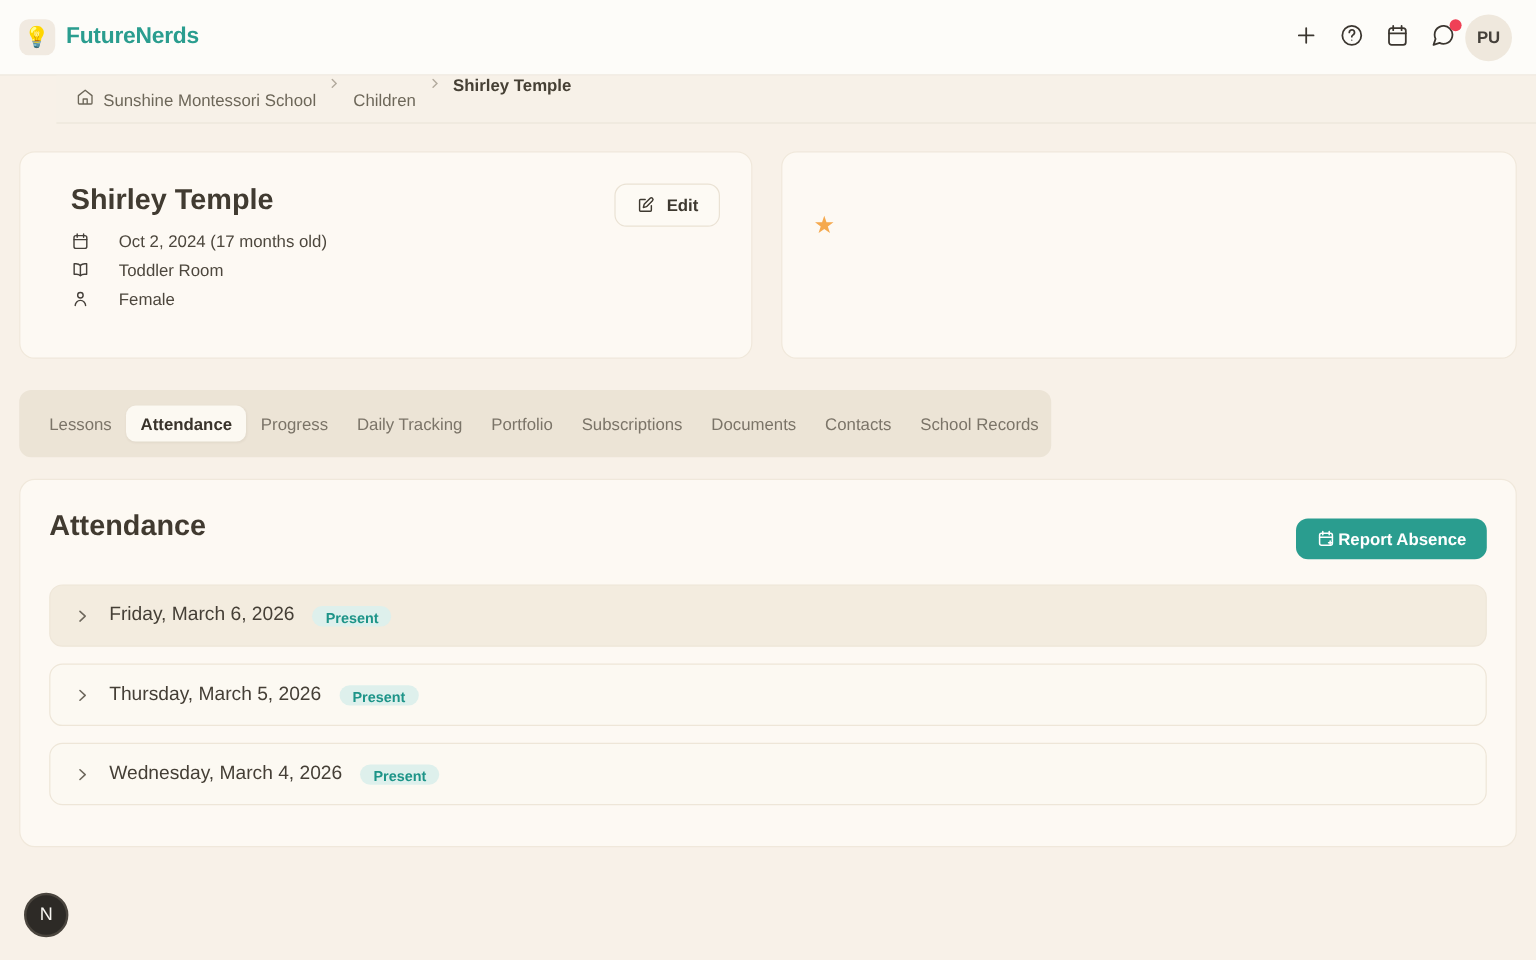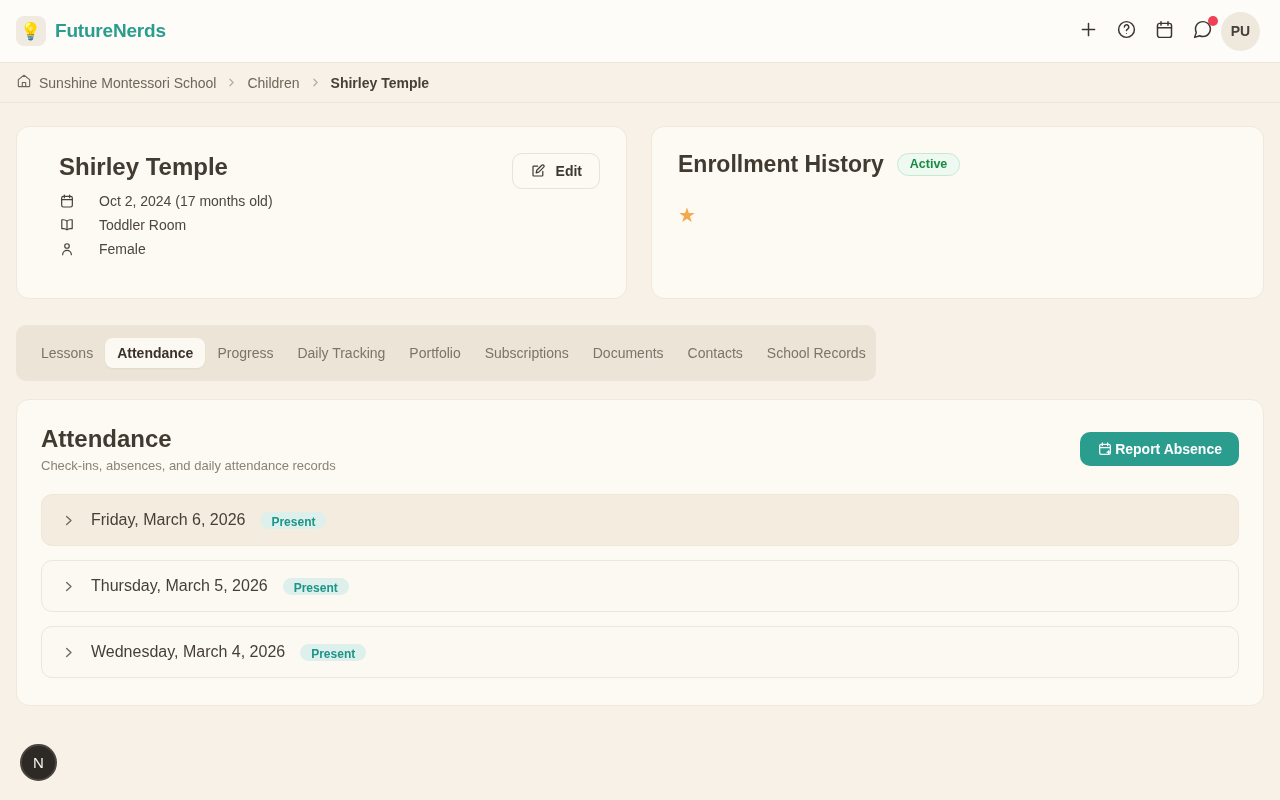--- a/index.html
+++ b/index.html
@@ -37,22 +37,22 @@
   }
   .user-avatar {
     width:39px; height:39px; border-radius:50%; background:#efe8dd;
     display:flex; align-items:center; justify-content:center;
     font-size:14px; font-weight:600; color:#45403a; cursor:pointer;
   }
 
   
   .breadcrumb {
     height:40px; background:#f7f1e8; border-bottom:1px solid #ece5d9;
-    display:flex; align-items:center; gap:9px; padding:0 16px;
-    font-size:14px; color:#6d6759;
+    display:flex; gap:9px; padding:0 16px;
+    font-size:14px; color:#6d6759;margin-left:47px;
   }
   .crumb { display:flex; align-items:center; gap:7px; cursor:pointer; }
   .crumb svg { width:16px; height:16px; color:#6d6759; }
   .crumb-sep svg { width:13px; height:13px; color:#b3ab9e; display:block; }
   .crumb-current { color:#464035; font-weight:700; }
 
   
   main { padding:23px 16px 0; }
   .card { background:#fdf9f3; border:1px solid #f0e8db; border-radius:13px; }
   .cards-row { display:flex; gap:24px; }
@@ -247,24 +247,20 @@
           <svg viewBox="0 0 24 24" fill="none" stroke="currentColor" stroke-width="1.8" stroke-linecap="round" stroke-linejoin="round">
               <path d="M11.5 4.8H5.6c-.6 0-1.1.5-1.1 1.1v12.5c0 .6.5 1.1 1.1 1.1h12.5c.6 0 1.1-.5 1.1-1.1v-5.9"></path>
               <path d="M17.7 3.4a2 2 0 012.9 2.9l-7.5 7.5-3.9 1 1-3.9z"></path>
             </svg>
         </span>
         <span>Edit</span>
       </button>
     </section>
 
     <section class="card enrollment-card">
-      <div class="enroll-head">
-        <h2>Enrollment History</h2>
-        <span class="badge-active">Active</span>
-      </div>
       <div class="enroll-row">
         <span class="star">★</span>
       </div>
     </section>
   </div>
 
   <div class="tabbar">
     <button class="tab">Lessons</button>
     <button class="tab active">Attendance</button>
     <button class="tab">Progress</button>
@@ -273,21 +269,20 @@
     <button class="tab">Subscriptions</button>
     <button class="tab">Documents</button>
     <button class="tab">Contacts</button>
     <button class="tab">School Records</button>
   </div>
 
   <section class="card attendance-card">
     <div class="att-head">
       <div>
         <h2>Attendance</h2>
-        <p class="att-sub">Check-ins, absences, and daily attendance records</p>
       </div>
       <button class="report-btn">
         <span style="display:flex">
           <svg viewBox="0 0 24 24" fill="none" stroke="currentColor" stroke-width="1.9" stroke-linecap="round">
               <rect x="4" y="5" width="16" height="15" rx="2.5"></rect>
               <path d="M8 3v4M16 3v4M4 10h16"></path>
               <path d="M15.2 16.8h4M17.2 14.8v4"></path>
             </svg>
         </span>
         <span>Report Absence</span>

